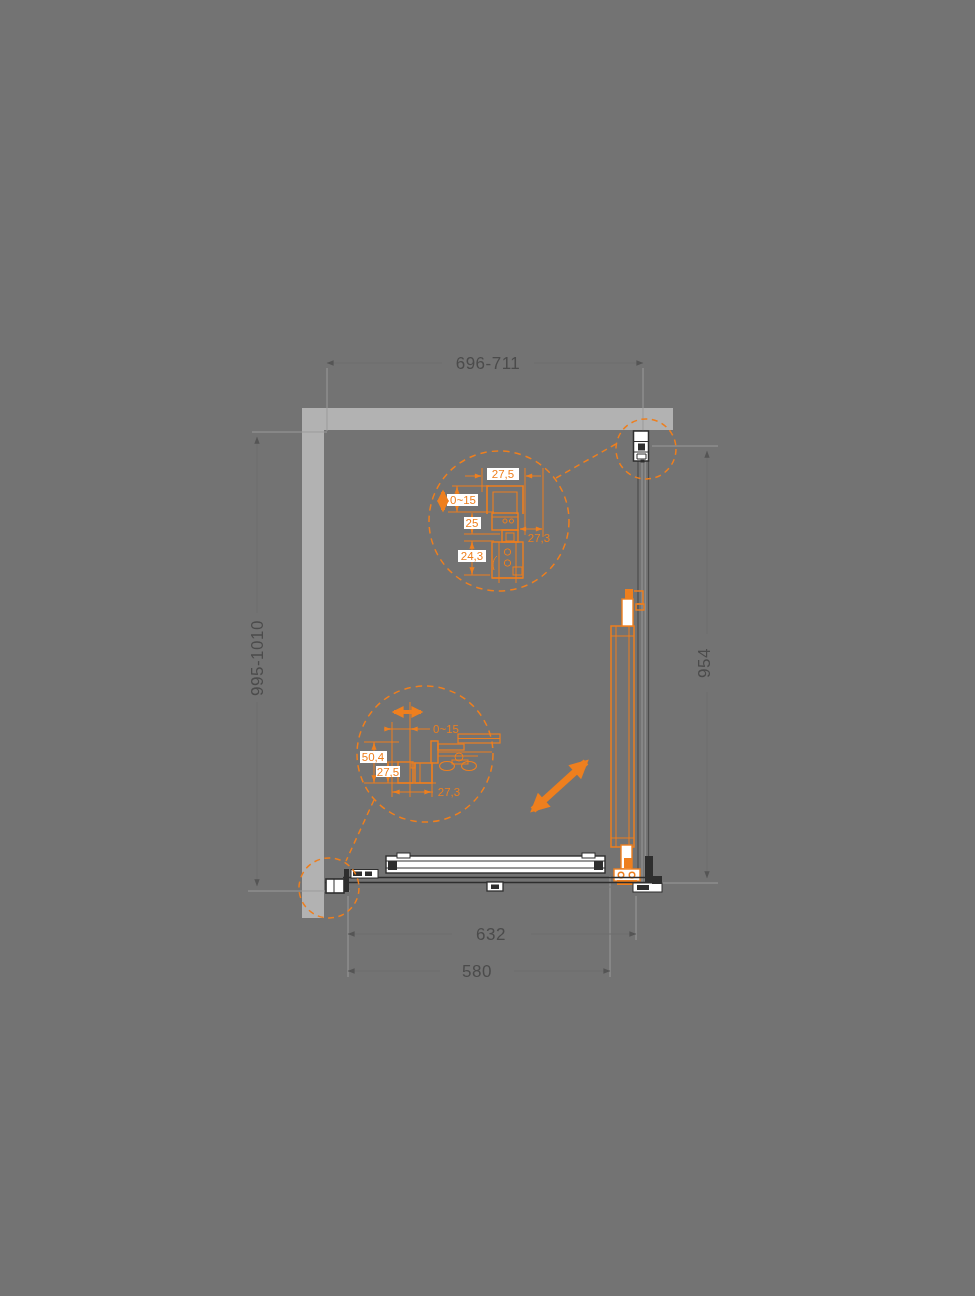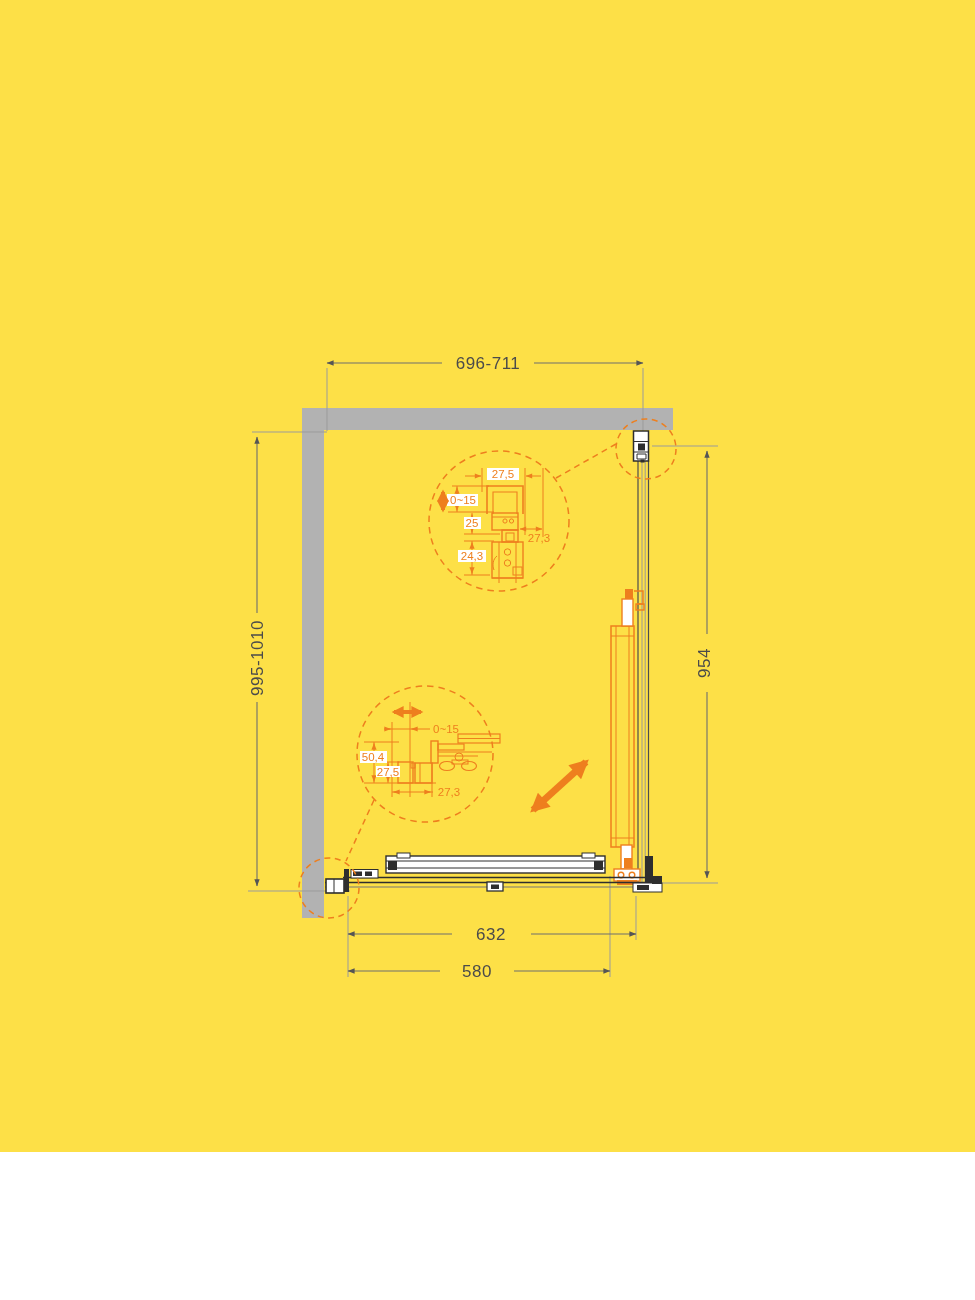--- a/index.html
+++ b/index.html
@@ -1,17 +1,17 @@
 <!DOCTYPE html>
 <html style="--accent-orange: #EE7F1E; --wall-gray: #B2B2B2; --line-dark: #2E2E2E; --dim-gray: #6E6E6E;"><head>
 <meta charset="utf-8">
 <style>
   html,body { margin:0; padding:0; background:#ffffff; }
   .stage {
-    position:relative; width:975px; height:1152px; background:#fde047;
+    position:relative; width:975px; height:1296px; background:#737373;
     font-family:"Liberation Sans", sans-serif; overflow:hidden;
   }
   svg text { font-family:"Liberation Sans", sans-serif; }
   .ext   { stroke:#9b9b9b; stroke-width:1; fill:none; }
   .dim   { stroke:#6e6e6e; stroke-width:1.1; fill:none; }
   .dimtxt{ font-size:17px; fill:#4b4b4b; letter-spacing:0.5px; }
   .blk   { stroke:#2e2e2e; fill:none; stroke-width:1.5; }
   .blkw  { stroke:#2e2e2e; fill:#ffffff; stroke-width:1.5; }
   .blkf  { fill:#2e2e2e; stroke:none; }
   .glass { stroke:#4d4d4d; stroke-width:1.2; fill:none; }

